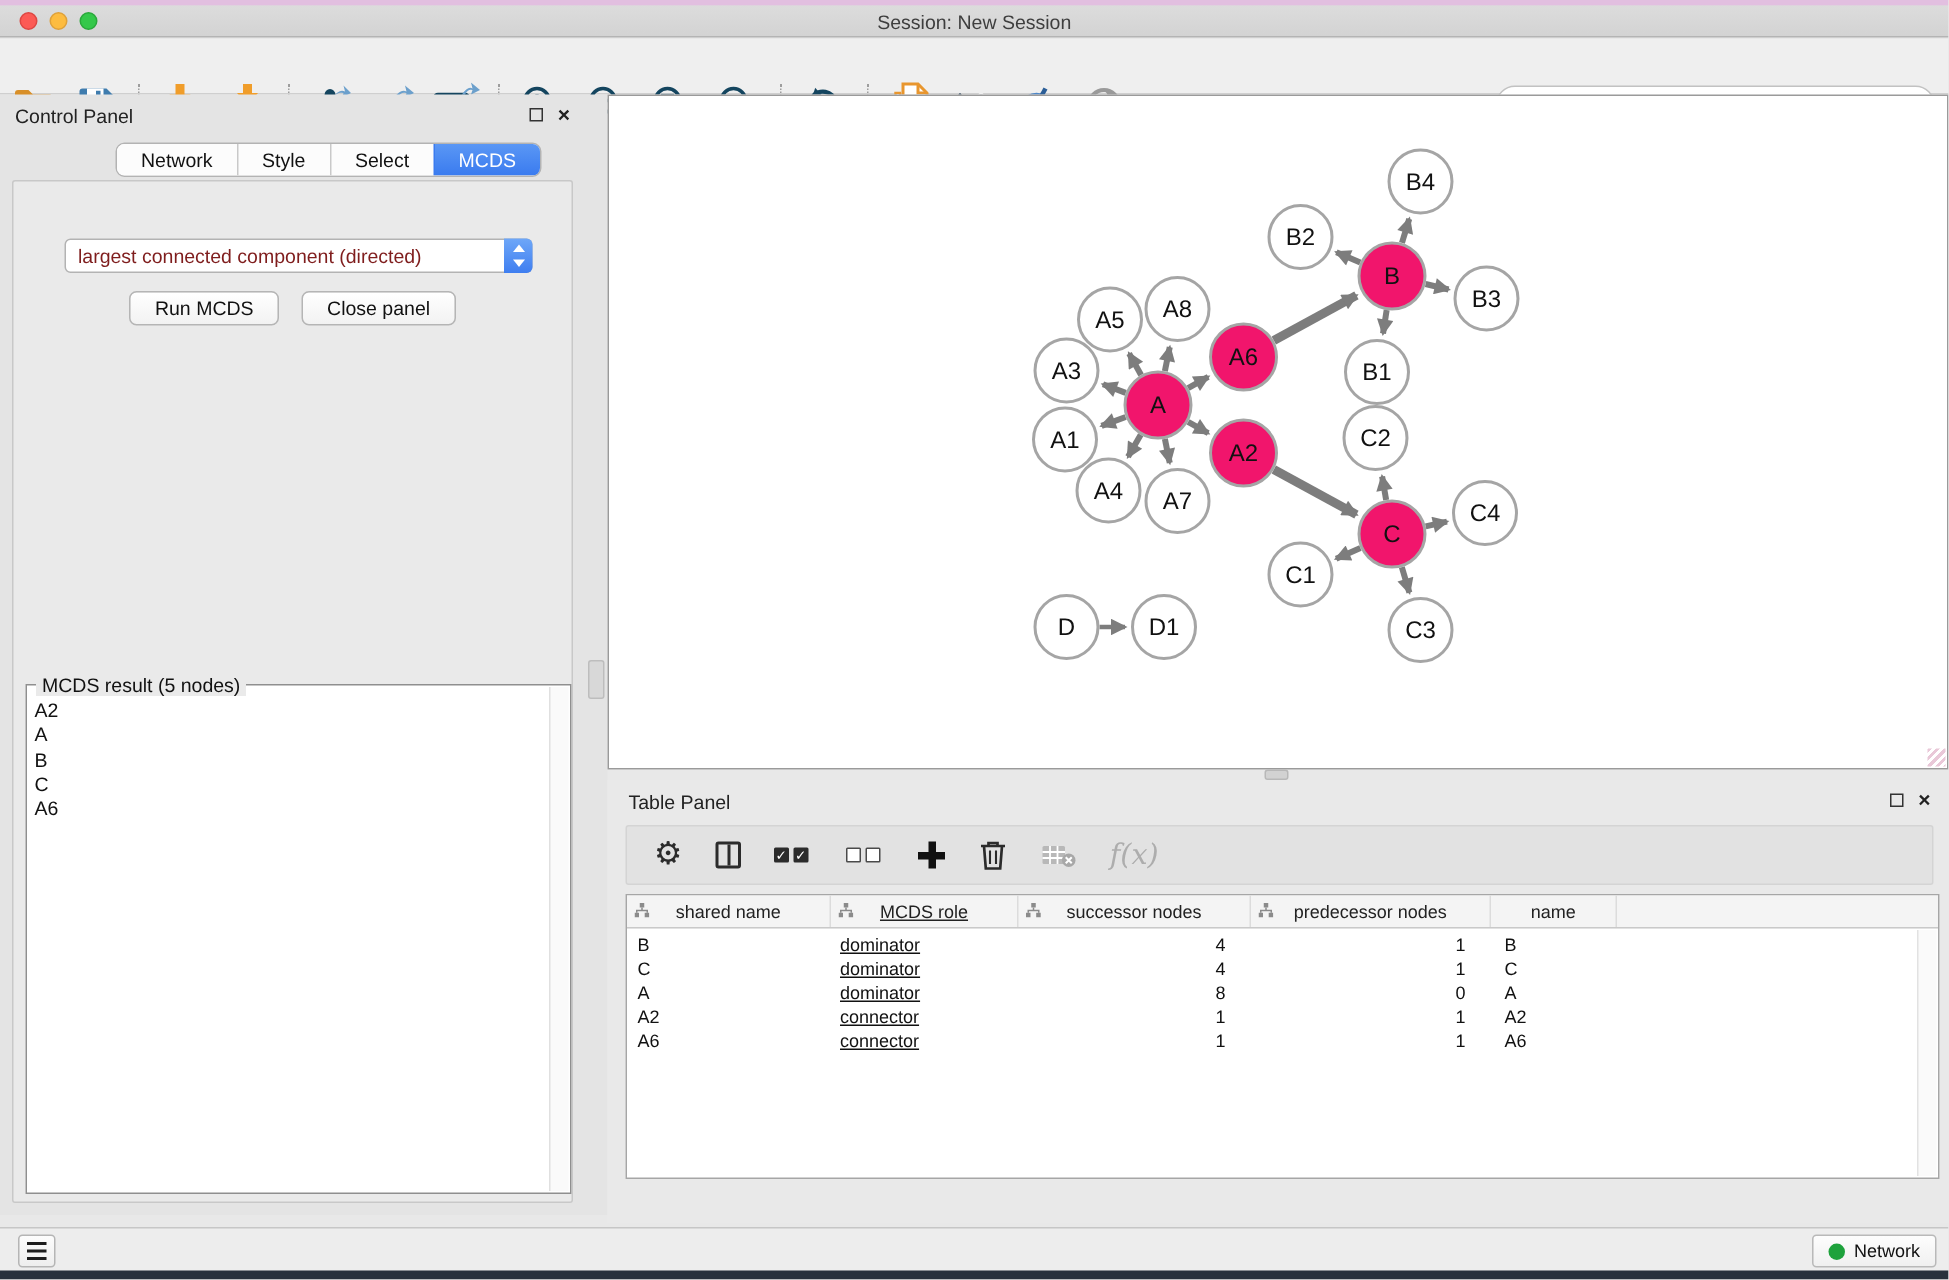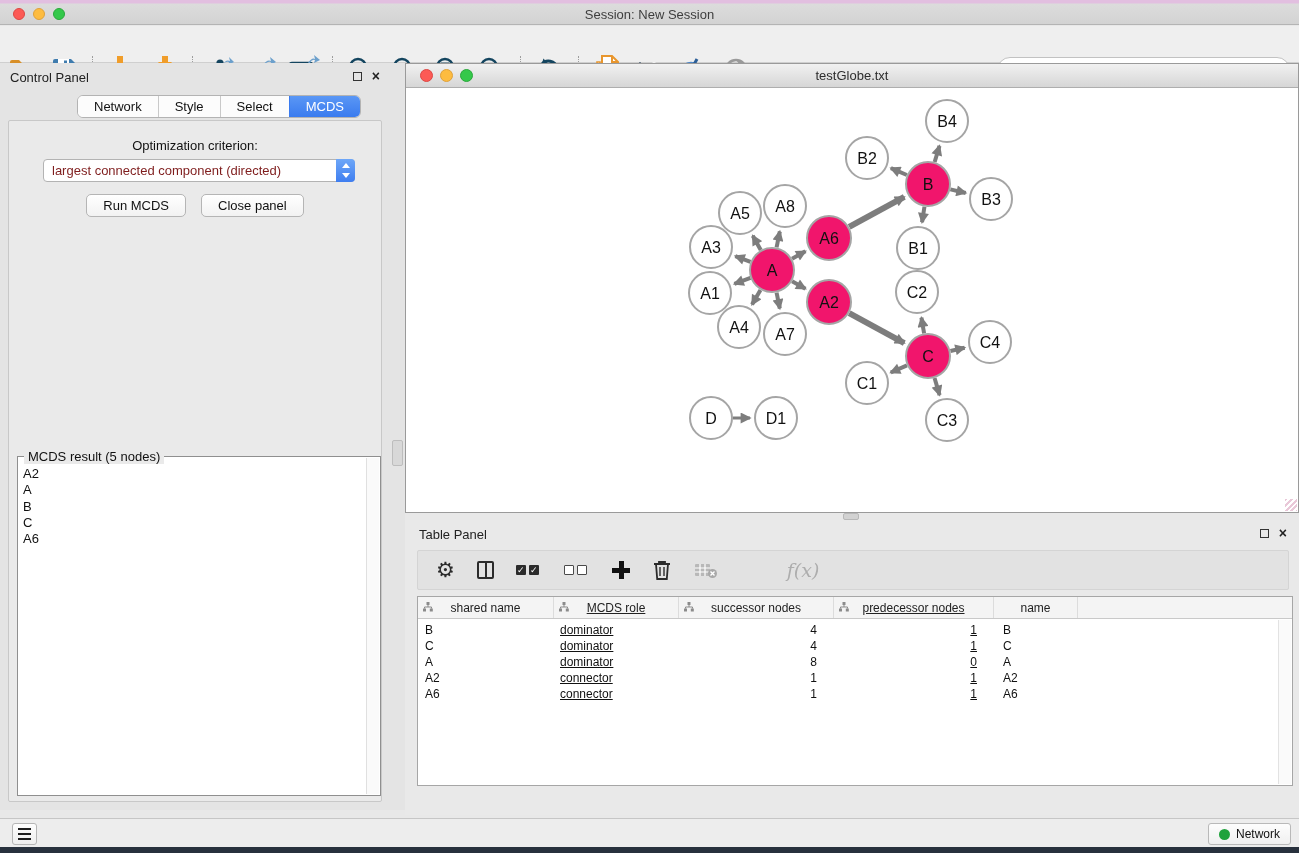--- a/index.html
+++ b/index.html
@@ -80,27 +80,27 @@
   #tp-toolbar { position:absolute; left:12px; top:30px; right:10px; height:40px; background:#e2e2e2; border:1px solid #d4d4d4; border-radius:2px; display:flex; align-items:center; gap:22px; padding-left:18px; }
   .tp-ic { display:flex; align-items:center; justify-content:center; height:30px; }
   .gear { font-size:21px; color:#2b2b2b; line-height:28px; }
   .col-ic { width:17px; height:18px; border:2px solid #2b2b2b; border-radius:2px; position:relative; }
   .col-ic:after { content:""; position:absolute; left:6px; top:0; width:2px; height:14px; background:#2b2b2b; }
   .chk { width:10px; height:10px; background:#2b2b2b; color:#fff; font-size:9px; line-height:10px; text-align:center; margin-right:3px; border-radius:1px; }
   .unchk { width:10px; height:10px; border:1.6px solid #4a4a4a; background:#fff; margin-right:3px; border-radius:1px; }
   .plus-ic { position:relative; width:18px; height:18px; }
   .plus-ic:before { content:""; position:absolute; left:7px; top:0; width:5px; height:18px; background:#111; }
   .plus-ic:after { content:""; position:absolute; left:0; top:7px; width:18px; height:5px; background:#111; }
-  .fx { font-family:"DejaVu Serif", serif; font-style:italic; font-size:19px; color:#adadad;margin-left:47px; }
+  .fx { font-family:"DejaVu Serif", serif; font-style:italic; font-size:19px; color:#adadad; }
 
   #node-table { position:absolute; left:12px; top:76px; width:876px; height:190px; background:#fff; border:1px solid #a6a6a6; }
   .thead { display:flex; height:22px; background:#f4f4f4; border-bottom:1px solid #c9c9c9; }
   .th { position:relative; display:flex; align-items:center; justify-content:center; font-size:12px; color:#222; border-right:1px solid #dcdcdc; }
   .th svg { position:absolute; left:5px; top:5px; }
-  .c0{width:136px;} .c1{width:125px;text-decoration:underline;} .c2{width:155px;} .c3{width:160px;text-decoration:underline;} .c4{width:84px;} .cf{flex:1; border-right:none;}
+  .c0{width:136px;} .c1{width:125px;text-decoration:underline;} .c2{width:155px;} .c3{width:160px;} .c4{width:84px;} .cf{flex:1; border-right:none;}
   .trow { display:flex; height:16px; font-size:12px; color:#111; }
   .trow > div { display:flex; align-items:center; }
   .trow .c0 { padding-left:7px; }
   .trow .c1 { padding-left:6px; }
   .trow .c2, .trow .c3 { justify-content:flex-end; padding-right:17px; }
   .trow .c4 { padding-left:9px; }
   #tbody { padding-top:3px; }
   #table-vscroll { position:absolute; right:1px; top:23px; bottom:1px; width:13px; background:#fafafa; border-left:1px solid #e2e2e2; }
 
   
@@ -265,21 +265,20 @@
     <span class="close-ic" id="cp-close">×</span>
   </div>
   <div class="segmented" id="cp-tabs">
     <div class="seg">Network</div>
     <div class="seg">Style</div>
     <div class="seg">Select</div>
     <div class="seg active">MCDS</div>
   </div>
   <div id="cp-content">
     <div id="cp-inner">
-      <div id="opt-label">Optimization criterion:</div>
       <div id="opt-select">
         <span class="sel-text">largest connected component (directed)</span>
         <span id="opt-stepper">
             <span class="up"></span>
             <span class="dn"></span>
           </span>
       </div>
       <div id="cp-buttons">
         <div class="mac-btn">Run MCDS</div>
         <div class="mac-btn">Close panel</div>
@@ -297,26 +296,20 @@
       </div>
     </div>
   </div>
 </div>
 
 <div class="abs" id="v-divider">
   <div id="v-grip"></div>
 </div>
 
 <div class="abs" id="net-window">
-  <div id="net-titlebar">
-    <span class="tl red" style="left:14px"></span>
-    <span class="tl yellow" style="left:34px"></span>
-    <span class="tl green" style="left:54px"></span>
-    <div id="net-title">testGlobe.txt</div>
-  </div>
   <div id="net-canvas">
     <svg width="892" height="423" viewBox="0 0 892 423">
       <defs>
         <marker id="arrow" viewBox="0 0 10 10" refX="8.5" refY="5" markerWidth="13" markerHeight="11" orient="auto" markerUnits="userSpaceOnUse">
           <path d="M0 0 L10 5 L0 10 Z" fill="#7d7d7d"></path>
         </marker>
       </defs>
       <g id="g-edges">
           <line x1="354.7407005957243" y1="160.94437293613393" x2="346.7279036743986" y2="146.6715784200225" stroke="#7d7d7d" stroke-width="4" marker-end="url(#arrow)"></line>
           <line x1="370.5783782586724" y1="158.46029164961277" x2="373.8244419684573" y2="142.47967030913338" stroke="#7d7d7d" stroke-width="4" marker-end="url(#arrow)"></line>

